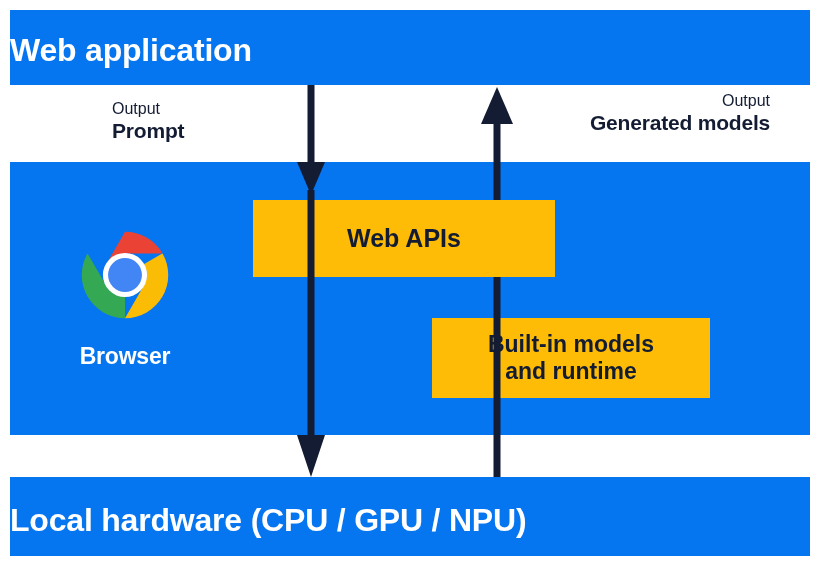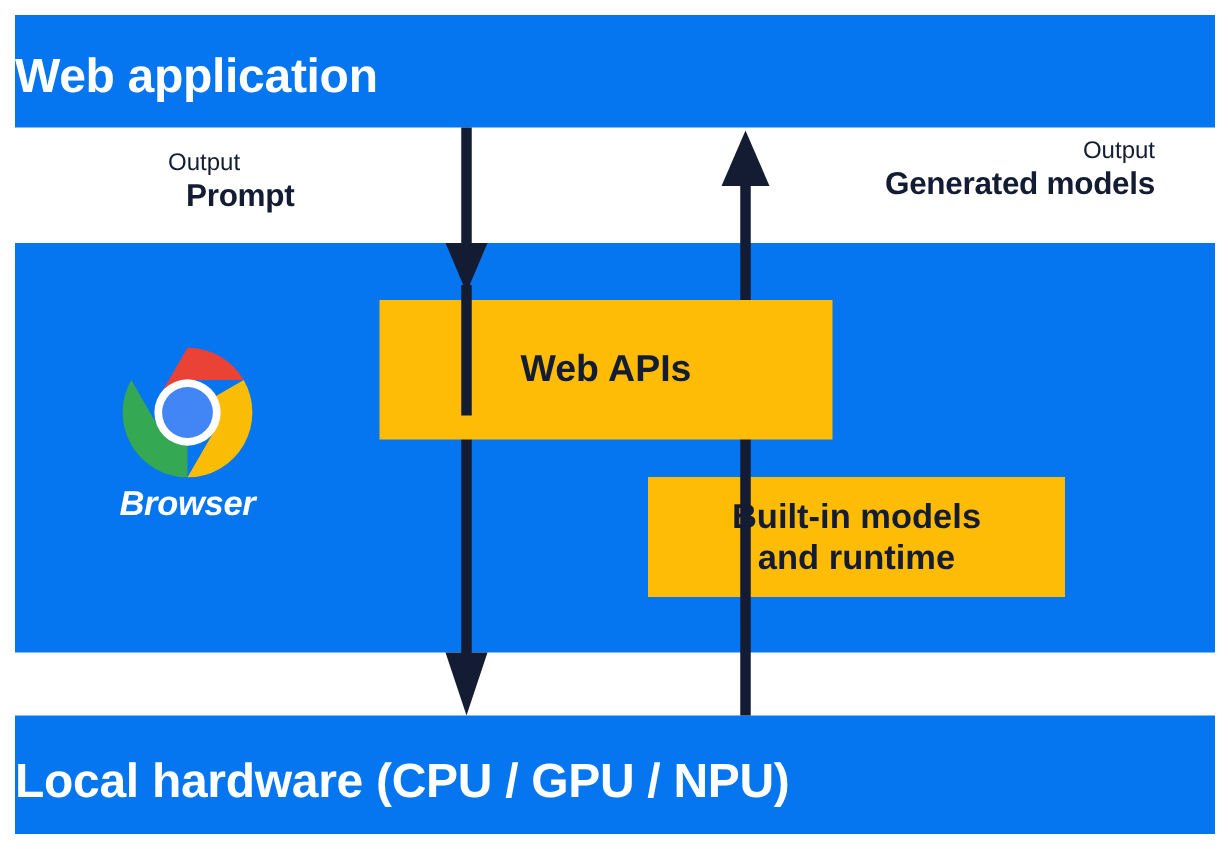--- a/index.html
+++ b/index.html
@@ -71,21 +71,21 @@
     color: #131c33;
     font-weight: bold;
     display: flex;
     align-items: center;
     justify-content: center;
     text-align: center;
     line-height: 1.18;
   }
   #box-web-apis {
     left: 253px; top: 200px;
-    width: 302px; height: 93px;
+    width: 302px; height: 77px;
     font-size: 25px;
   }
   #box-builtin {
     left: 432px; top: 318px;
     width: 278px; height: 80px;
     font-size: 23px;
   }
   .ybox-label { white-space: pre-line; }
 
   
@@ -99,44 +99,42 @@
     font-size: 16px;
     font-weight: normal;
     line-height: 1.15;
   }
   .io-value {
     font-size: 21px;
     font-weight: bold;
     line-height: 1.25;
     letter-spacing: -0.2px;
     white-space: nowrap;
-    margin-left: 12px;
   }
 
   
   #browser-block {
     position: absolute;
     left: 42px;
     top: 228px;
     width: 166px;
     text-align: center;
   }
   #chrome-logo {
     display: block;
     margin: 0 auto;
     width: 94px;
     height: 94px;
   }
   #browser-label {
-    margin-top: 0;
+    margin-top: 21px;
     color: #ffffff;
     font-weight: bold;
     font-size: 23px;
     letter-spacing: -0.2px;
-    font-style: italic;
   }
 </style>
 </head>
 <body>
 
 <div id="diagram" style="--blue:#0675f0; --yellow:#febc06;">
 
   <div class="band" id="band-top">
     <div class="band-title">Web application</div>
   </div>

